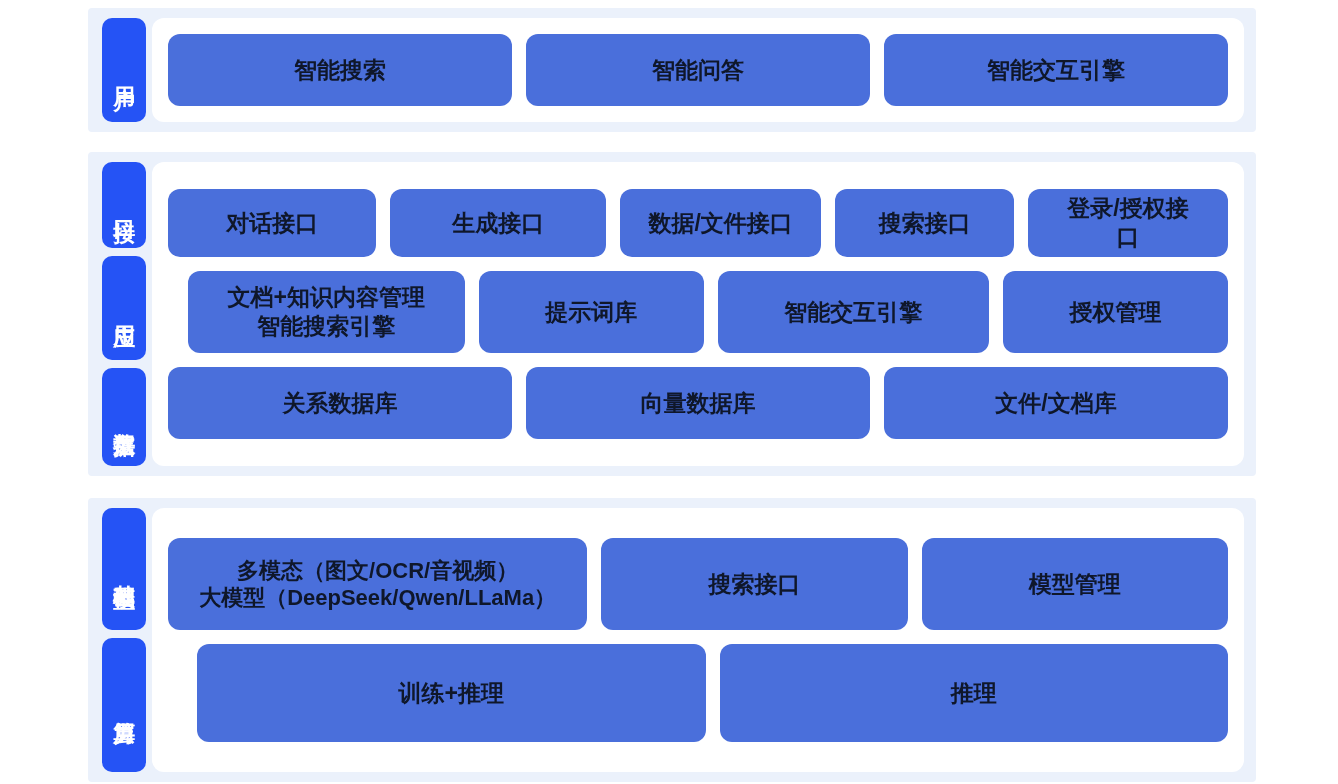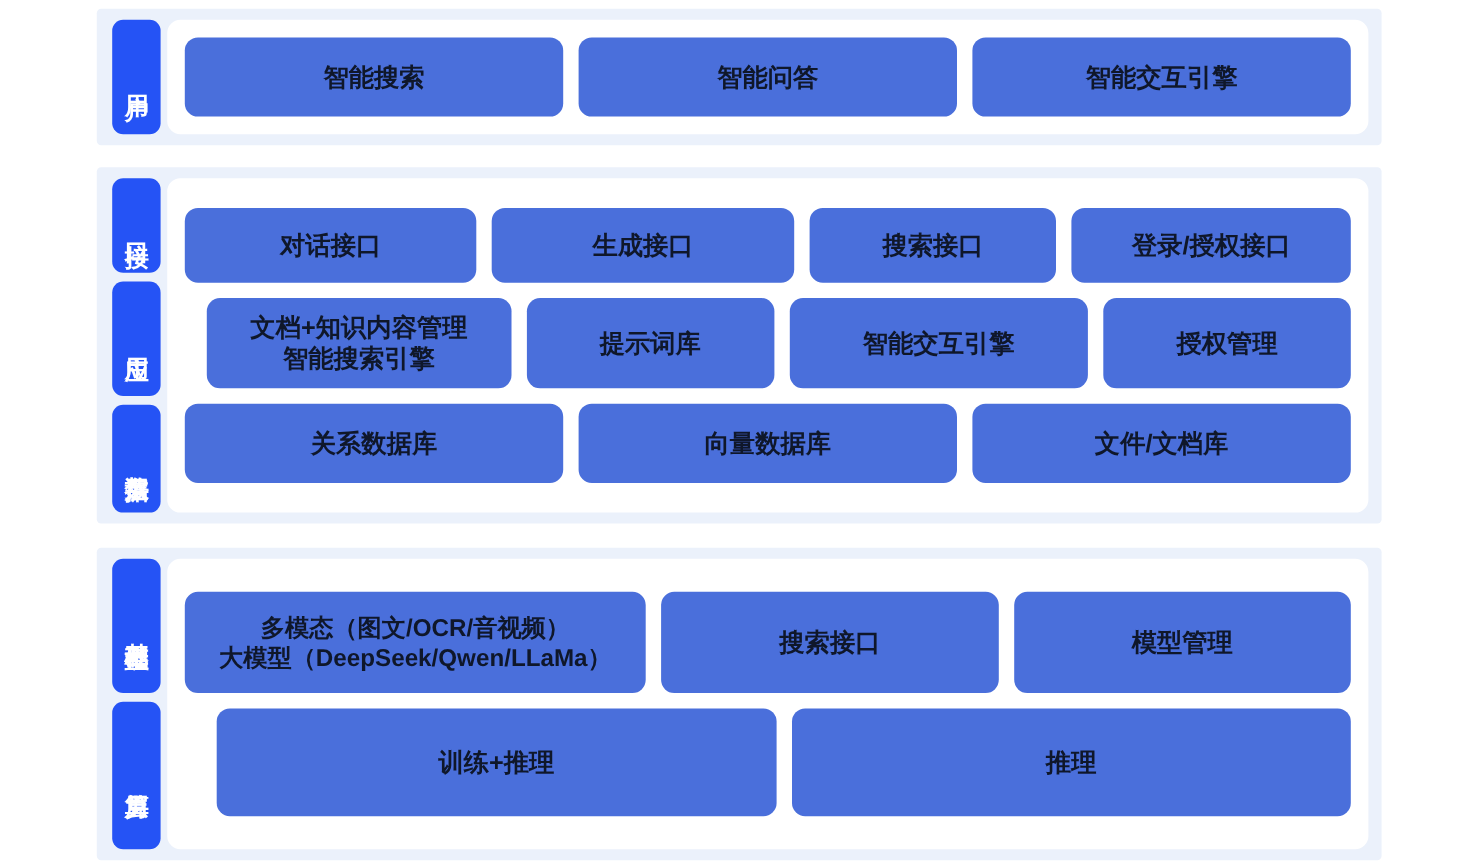--- a/index.html
+++ b/index.html
@@ -164,20 +164,21 @@
     <div class="tab-col">
       <div class="tab tab-ui">接口</div>
       <div class="tab tab-ap">应用</div>
       <div class="tab tab-da">数据层</div>
     </div>
     <div class="panel">
 
       <div class="row row-iface">
         <div class="box b-dialog">对话接口</div>
         <div class="box b-gen">生成接口</div>
+        <div class="box b-data">数据/文件接口</div>
         <div class="box b-search">搜索接口</div>
         <div class="box b-auth">登录/授权接口</div>
       </div>
 
       <div class="row row-app">
         <div class="box b-doc">文档+知识内容管理
 智能搜索引擎</div>
         <div class="box b-pmt">提示词库</div>
         <div class="box b-eng">智能交互引擎</div>
         <div class="box b-acl">授权管理</div>

